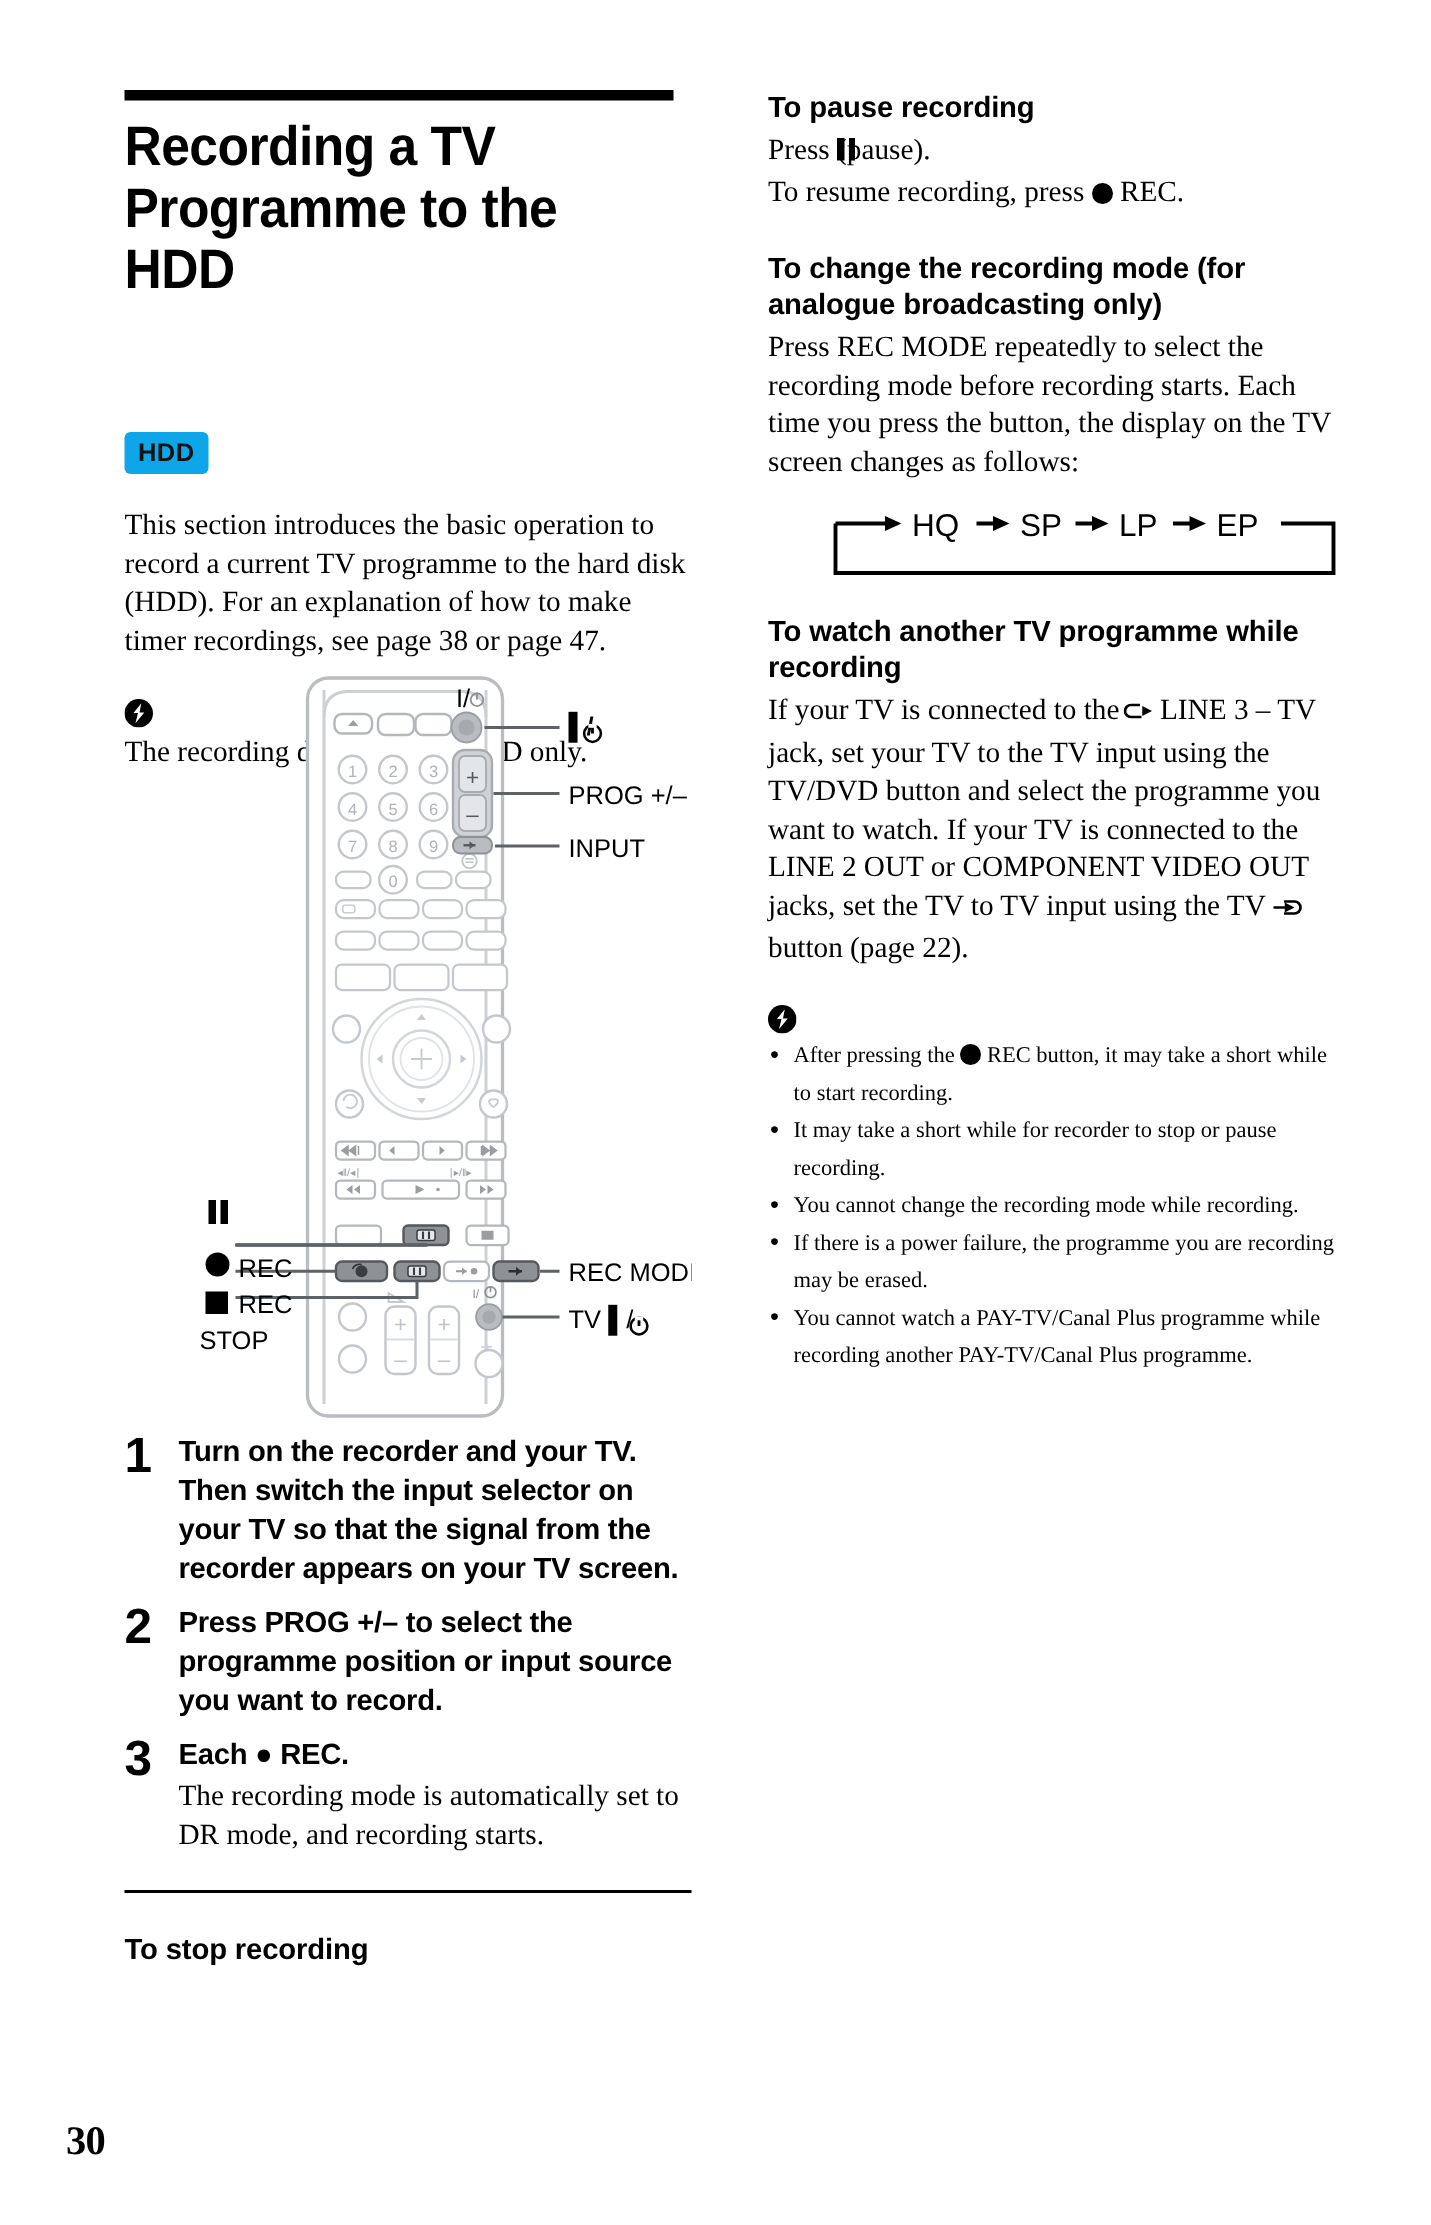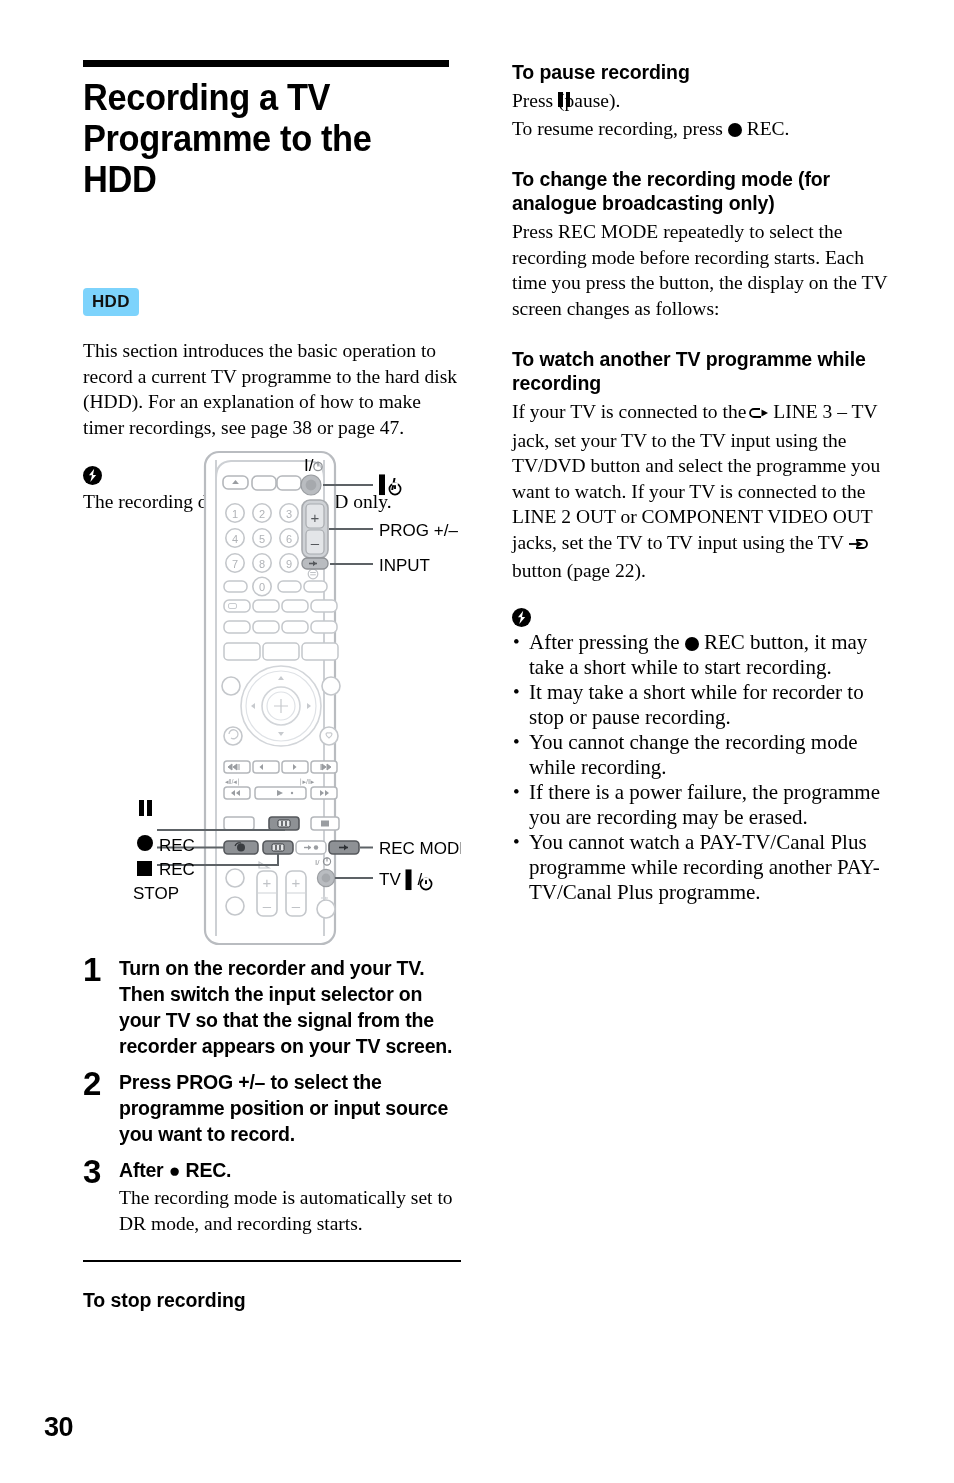--- a/index.html
+++ b/index.html
@@ -47,21 +47,21 @@
     font-weight: bold;
     font-size: 37px;
     line-height: 41px;
     letter-spacing: -0.4px;
     margin: 0;
     transform: scaleX(0.93);
     transform-origin: left top;
   }
   .hdd-badge {
     display: inline-block;
-    background: #7dd3fc;
+    background: #0ea5e9;
     color: #111;
     font-family: "Liberation Sans", sans-serif;
     font-weight: bold;
     font-size: 17px;
     line-height: 17px;
     padding: 5px 9px 6px 9px;
     border-radius: 4px;
     margin-top: 22px;
     letter-spacing: 0.3px;
   }
@@ -130,21 +130,21 @@
 
   
   ul.bullets {
     margin: 3px 0 0 0;
     padding: 0;
     list-style: none;
   }
   ul.bullets li {
     position: relative;
     padding-left: 17px;
-    font-size: 21px;
+    font-size: 15px;
     line-height: 25px;
     margin-bottom: 0px;
   }
   ul.bullets li:before {
     content: "\2022";
     position: absolute;
     left: 1px;
     top: -1px;
     font-size: 19px;
   }
@@ -188,21 +188,21 @@
     font-family: "Liberation Sans", sans-serif;
     font-size: 17px;
     fill: #000;
   }
 
   
   .page-number {
     position: absolute;
     left: 44px;
     top: 1412px;
-    font-family: Liberation Sans, sans-serif;
+    font-family: Liberation Serif, serif;
     font-weight: bold;
     font-size: 27px;
     letter-spacing: -0.5px;
   }
 </style>
 </head>
 <body>
 
 <div class="page">
 
@@ -485,21 +485,21 @@
     <div class="step">
       <div class="step-num">2</div>
       <div class="step-body">
         <div class="step-head">Press PROG +/– to select the programme position or input source you want to record.</div>
       </div>
     </div>
 
     <div class="step">
       <div class="step-num">3</div>
       <div class="step-body">
-        <div class="step-head">After ● REC.</div>
+        <div class="step-head">Each ● REC.</div>
         <div class="step-desc">The recording mode is automatically set to DR mode, and recording starts.</div>
       </div>
     </div>
 
     <div class="divider"></div>
 
     <h2 class="sub">To stop recording</h2>
   </div>
 
   <div class="col-right">
@@ -512,20 +512,45 @@
     </p>
     <p class="body tight" style="margin-top:0">
       <span>To resume recording, press</span>
       <span class="g-dot"></span>
       <span>REC.</span>
     </p>
 
     <h2 class="sub">To change the recording mode (for analogue broadcasting only)</h2>
     <p class="body tight">Press REC MODE repeatedly to select the recording mode before recording starts. Each time you press the button, the display on the TV screen changes as follows:</p>
 
+    <div class="flow-wrap">
+      <svg width="340" height="52" viewBox="0 0 340 52" style="margin-left:42px">
+        <g stroke="#000" stroke-width="2.6" fill="none">
+          <path d="M3 14 H 36"></path>
+          <path d="M3 14 V 47 H 335 V 14 H 300"></path>
+        </g>
+        <path d="M36 9 l11 5 l-11 5 z" fill="#000"></path>
+        <text x="54" y="22" font-family="Liberation Sans, sans-serif" font-size="21" fill="#000">HQ</text>
+        <g stroke="#000" stroke-width="2.6">
+            <path d="M97 14 H 110"></path>
+          </g>
+        <path d="M108 9 l11 5 l-11 5 z" fill="#000"></path>
+        <text x="126" y="22" font-family="Liberation Sans, sans-serif" font-size="21" fill="#000">SP</text>
+        <g stroke="#000" stroke-width="2.6">
+            <path d="M163 14 H 176"></path>
+          </g>
+        <path d="M174 9 l11 5 l-11 5 z" fill="#000"></path>
+        <text x="192" y="22" font-family="Liberation Sans, sans-serif" font-size="21" fill="#000">LP</text>
+        <g stroke="#000" stroke-width="2.6">
+            <path d="M228 14 H 241"></path>
+          </g>
+        <path d="M239 9 l11 5 l-11 5 z" fill="#000"></path>
+        <text x="257" y="22" font-family="Liberation Sans, sans-serif" font-size="21" fill="#000">EP</text>
+      </svg>
+    </div>
 
 
     <h2 class="sub">To watch another TV programme while recording</h2>
     <p class="body tight">
       <span>If your TV is connected to the</span><span style="display:inline-block;vertical-align:-3px;margin:0 3px;">
         <svg width="21" height="15" viewBox="0 0 21 15">
           <path d="M11 3 H5 A4 4 0 0 0 5 11 H12" fill="none" stroke="#000" stroke-width="1.8"></path>
           <path d="M12.5 3.6 l6.5 3.4 l-6.5 3.4 z" fill="#000"></path>
         </svg>
       </span><span>LINE 3 – TV jack, set your TV to the TV input using the TV/DVD button and select the programme you want to watch. If your TV is connected to the LINE 2 OUT or COMPONENT VIDEO OUT jacks, set the TV to TV input using the TV</span><span style="display:inline-block;vertical-align:-3px;margin:0 3px;">

